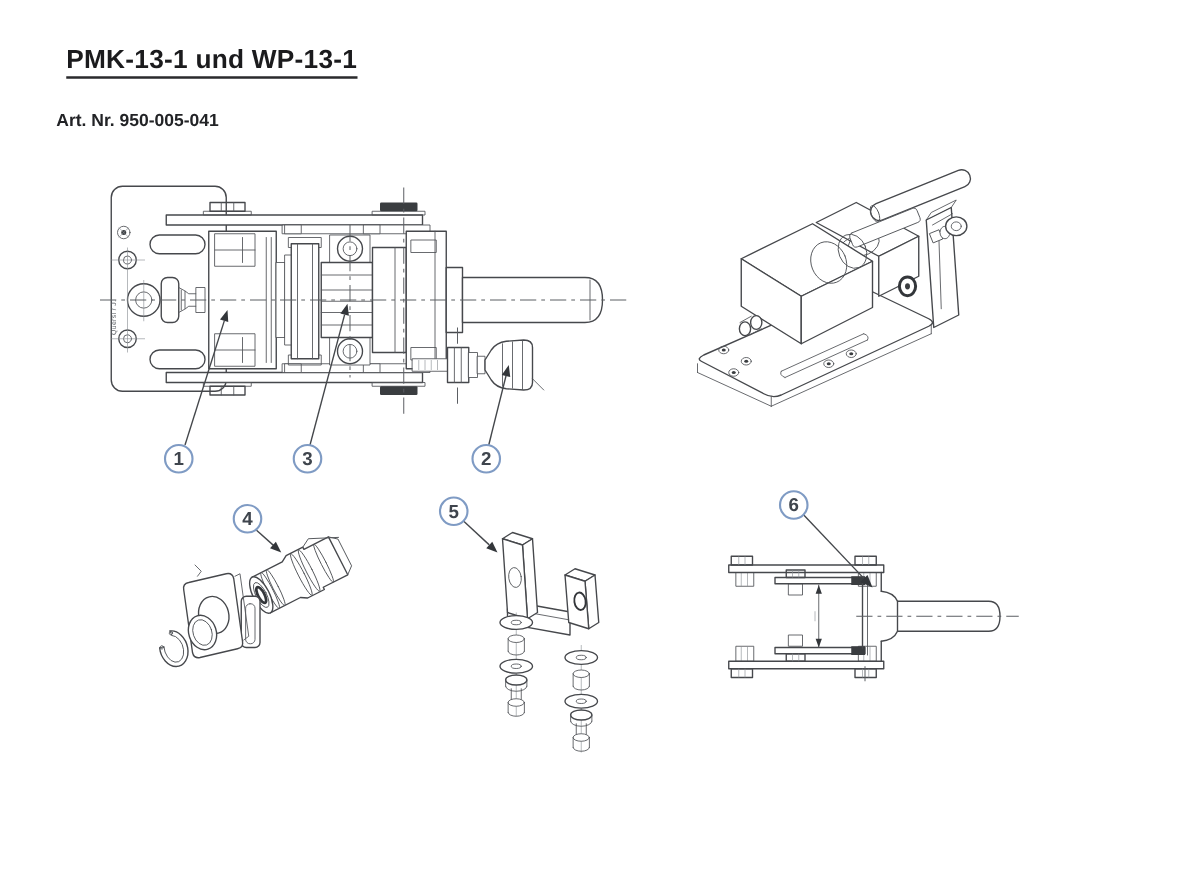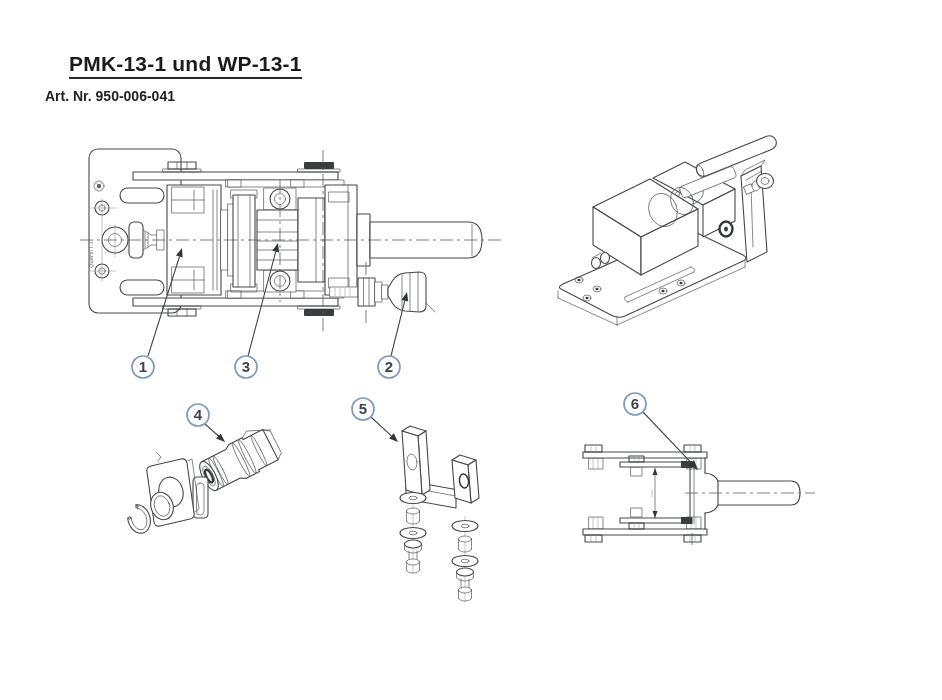--- a/index.html
+++ b/index.html
@@ -1,18 +1,18 @@
 <!DOCTYPE html>
 <html><head>
 <meta charset="utf-8">
 <style>
   html,body{margin:0;padding:0;background:#fff;}
   .page{position:relative;width:942px;height:700px;background:#fff;overflow:hidden;
         font-family:"Liberation Sans",sans-serif;}
-  .title{position:absolute;left:53px;top:36px;margin:16px;font-size:21px;font-weight:bold;
+  .title{position:absolute;left:53px;top:36px;margin:0;font-size:21px;font-weight:bold;
          color:#1b1b1d;letter-spacing:.2px;}
   .title span{border-bottom:2px solid #2a2a2c;padding-bottom:2px;}
   .artnr{position:absolute;left:45px;top:88px;margin:0;font-size:14px;font-weight:bold;color:#222326;}
   svg{position:absolute;overflow:visible;}
   .ln{fill:none;stroke:#46484c;stroke-width:1.1;stroke-linecap:round;stroke-linejoin:round;}
   .ln2{fill:none;stroke:#53565a;stroke-width:.7;stroke-linecap:round;stroke-linejoin:round;}
   .thin{fill:none;stroke:#8a8f94;stroke-width:.5;}
   .fw{fill:#fff;}
   .dk{fill:#3a3d40;stroke:none;}
   .cl{fill:none;stroke:#5b5e63;stroke-width:.8;stroke-dasharray:13 4 3 4;}
@@ -21,21 +21,21 @@
   .ring{fill:#fff;stroke:#7f9bc4;stroke-width:1.7;}
   .cnum{font:600 15px "Liberation Sans",sans-serif;fill:#3f454d;text-anchor:middle;}
   .eng{font:5.5px "Liberation Sans",sans-serif;fill:#5a5e63;letter-spacing:.3px;}
 </style>
 </head>
 <body>
 
 <div class="page">
 
   <h1 class="title"><span>PMK-13-1 und WP-13-1</span></h1>
-  <p class="artnr">Art. Nr. 950-006-041</p>
+  <p class="artnr">Art. Nr. 950-005-041</p>
 
   <svg style="left:78px;top:140px" width="430" height="245" viewBox="0 0 430 245">
     <g>
       <rect class="ln fw" x="11" y="9" width="92" height="164" rx="9"></rect>
       <circle class="ln2" cx="21" cy="46" r="5"></circle>
         <circle class="dk" cx="21" cy="46" r="2"></circle>
       <path class="thin" d="M17,42 L25,50 M17,50 L25,42"></path>
       <rect class="ln" x="42" y="48" width="44" height="15" rx="7.5"></rect>
       <rect class="ln" x="42" y="140" width="44" height="15" rx="7.5"></rect>
       <circle class="ln" cx="24" cy="68" r="7"></circle>

